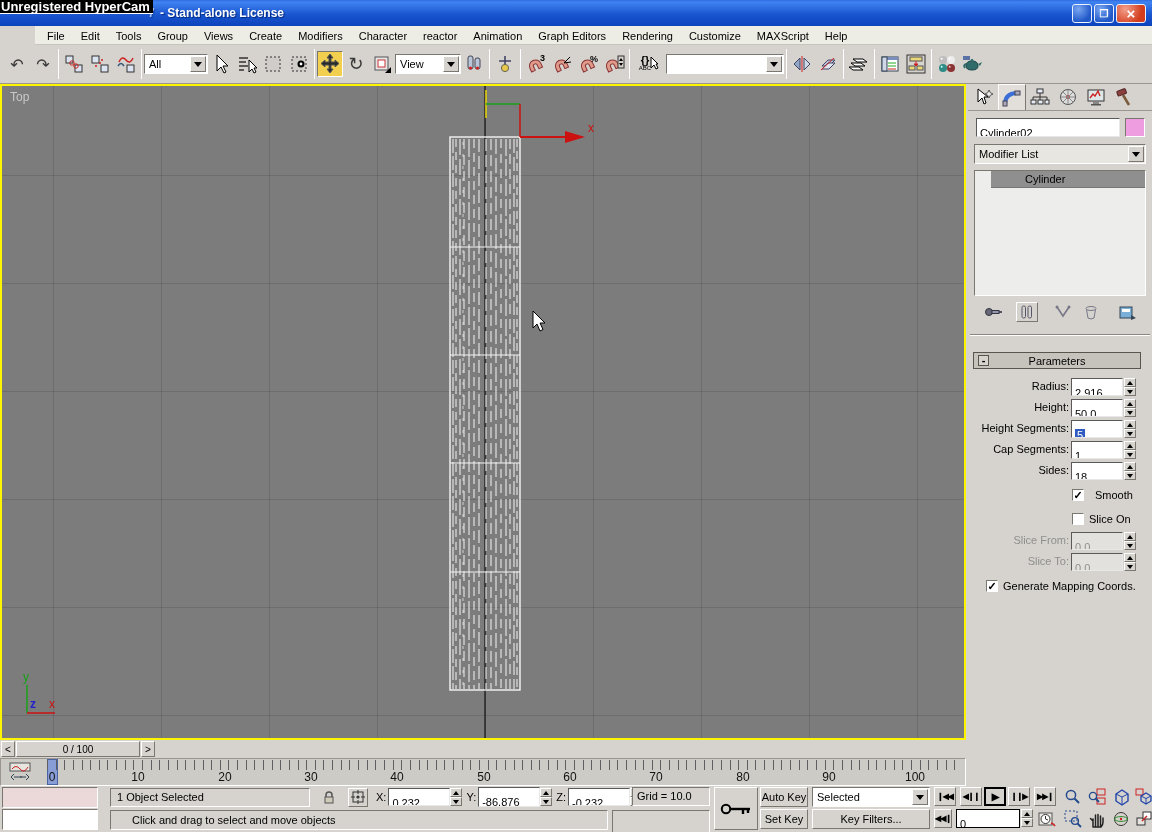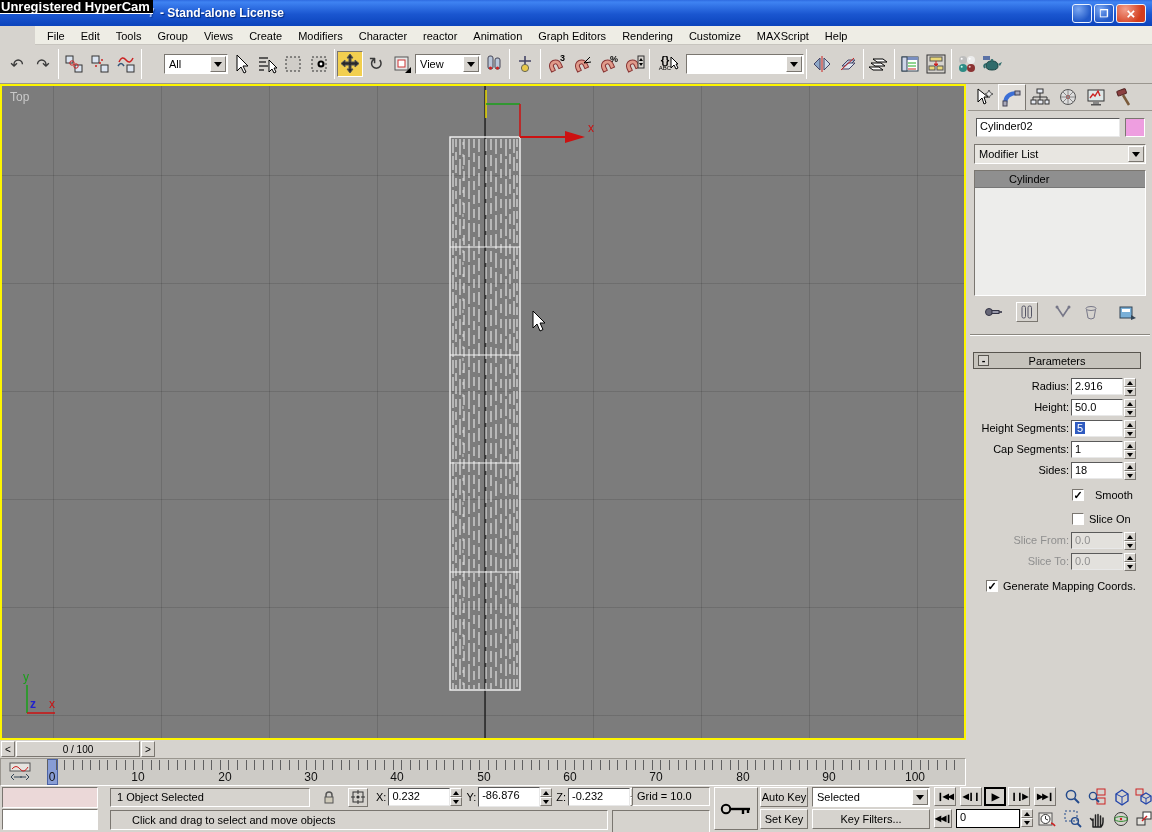--- a/index.html
+++ b/index.html
@@ -1,24 +1,24 @@
 <!DOCTYPE html>
 <html><head>
 <meta charset="utf-8">
 <style>
   * { box-sizing: border-box; margin:0; padding:0; }
   html,body { width:1152px; height:832px; }
   body { position:relative; font-family:"Liberation Sans",sans-serif; font-size:11px;
          background:#D6D3CE; overflow:hidden; color:#000; }
   .abs { position:absolute; }
   .raised { background:#D6D3CE; border:1px solid; border-color:#FFFFFF #7A7670 #7A7670 #FFFFFF; }
-  .sunken { border:1px solid; border-color:#7A7670 #FFFFFF #FFFFFF #7A7670; background:#fff; }
+  .sunken { border:1px solid; border-color:#7A7670 #FFFFFF #FFFFFF #7A7670; background:#fff;padding-left:16px; }
   .sunkgray { border:1px solid; border-color:#7A7670 #FFFFFF #FFFFFF #7A7670; background:#D6D3CE; }
   .field { border:1px solid; border-color:#5a5a5a #e8e8e8 #e8e8e8 #5a5a5a; background:#fff;
-           padding:1px 3px; font-size:11px; line-height:13px; white-space:nowrap; overflow:hidden; }
+           padding:8px 3px; font-size:11px; line-height:13px; white-space:nowrap; overflow:hidden; }
   .ibtn { display:flex; align-items:center; justify-content:center; }
   .sep { width:1px; background:#8a867f; border-right:1px solid #fff; height:30px; margin:0 2px; }
   
   .titlebar { left:0; top:0; width:1152px; height:26px;
     background:linear-gradient(180deg,#2E6BE0 0%,#3F83F2 8%,#1A56D0 55%,#0B43BC 100%); }
   .wm { left:0; top:0; height:14px; background:#000; color:#fff; font-weight:bold;
         font-size:13px; line-height:13px; padding:0 3px 1px 1px; z-index:50; letter-spacing:0px;
         border-bottom:1px solid #fff;}
   .title-text { color:#fff; font-weight:bold; font-size:12px; text-shadow:1px 1px 1px #00287a; }
   .winbtn { top:4px; height:19px; border-radius:3px; color:#fff; font-weight:bold;
@@ -157,21 +157,21 @@
       </svg>
   </div>
   <div class="tb ibtn">
     <svg width="20" height="20">
         <path d="M3,8 q3,-7 7,-2 q4,5 7,-2" fill="none" stroke="#c22" stroke-width="1.5"></path>
         <rect x="11" y="11" width="7" height="7" fill="#dbe4f0" stroke="#333"></rect>
         <path d="M2,12 q3,-5 6,0" fill="none" stroke="#357" stroke-width="1.5"></path>
       </svg>
   </div>
   <div class="sep"></div>
-  <div class="combo" style="width:64px;margin-left:20px;">
+  <div class="combo" style="width:64px;">
     <span>All</span>
     <span class="dd"></span>
   </div>
   <div class="tb ibtn">
     <svg width="18" height="20">
         <polygon points="5,1 5,17 9,13 12,19 14,18 11,12 16,12" fill="#fff" stroke="#000"></polygon>
       </svg>
   </div>
   <div class="tb ibtn">
     <svg width="20" height="20">

